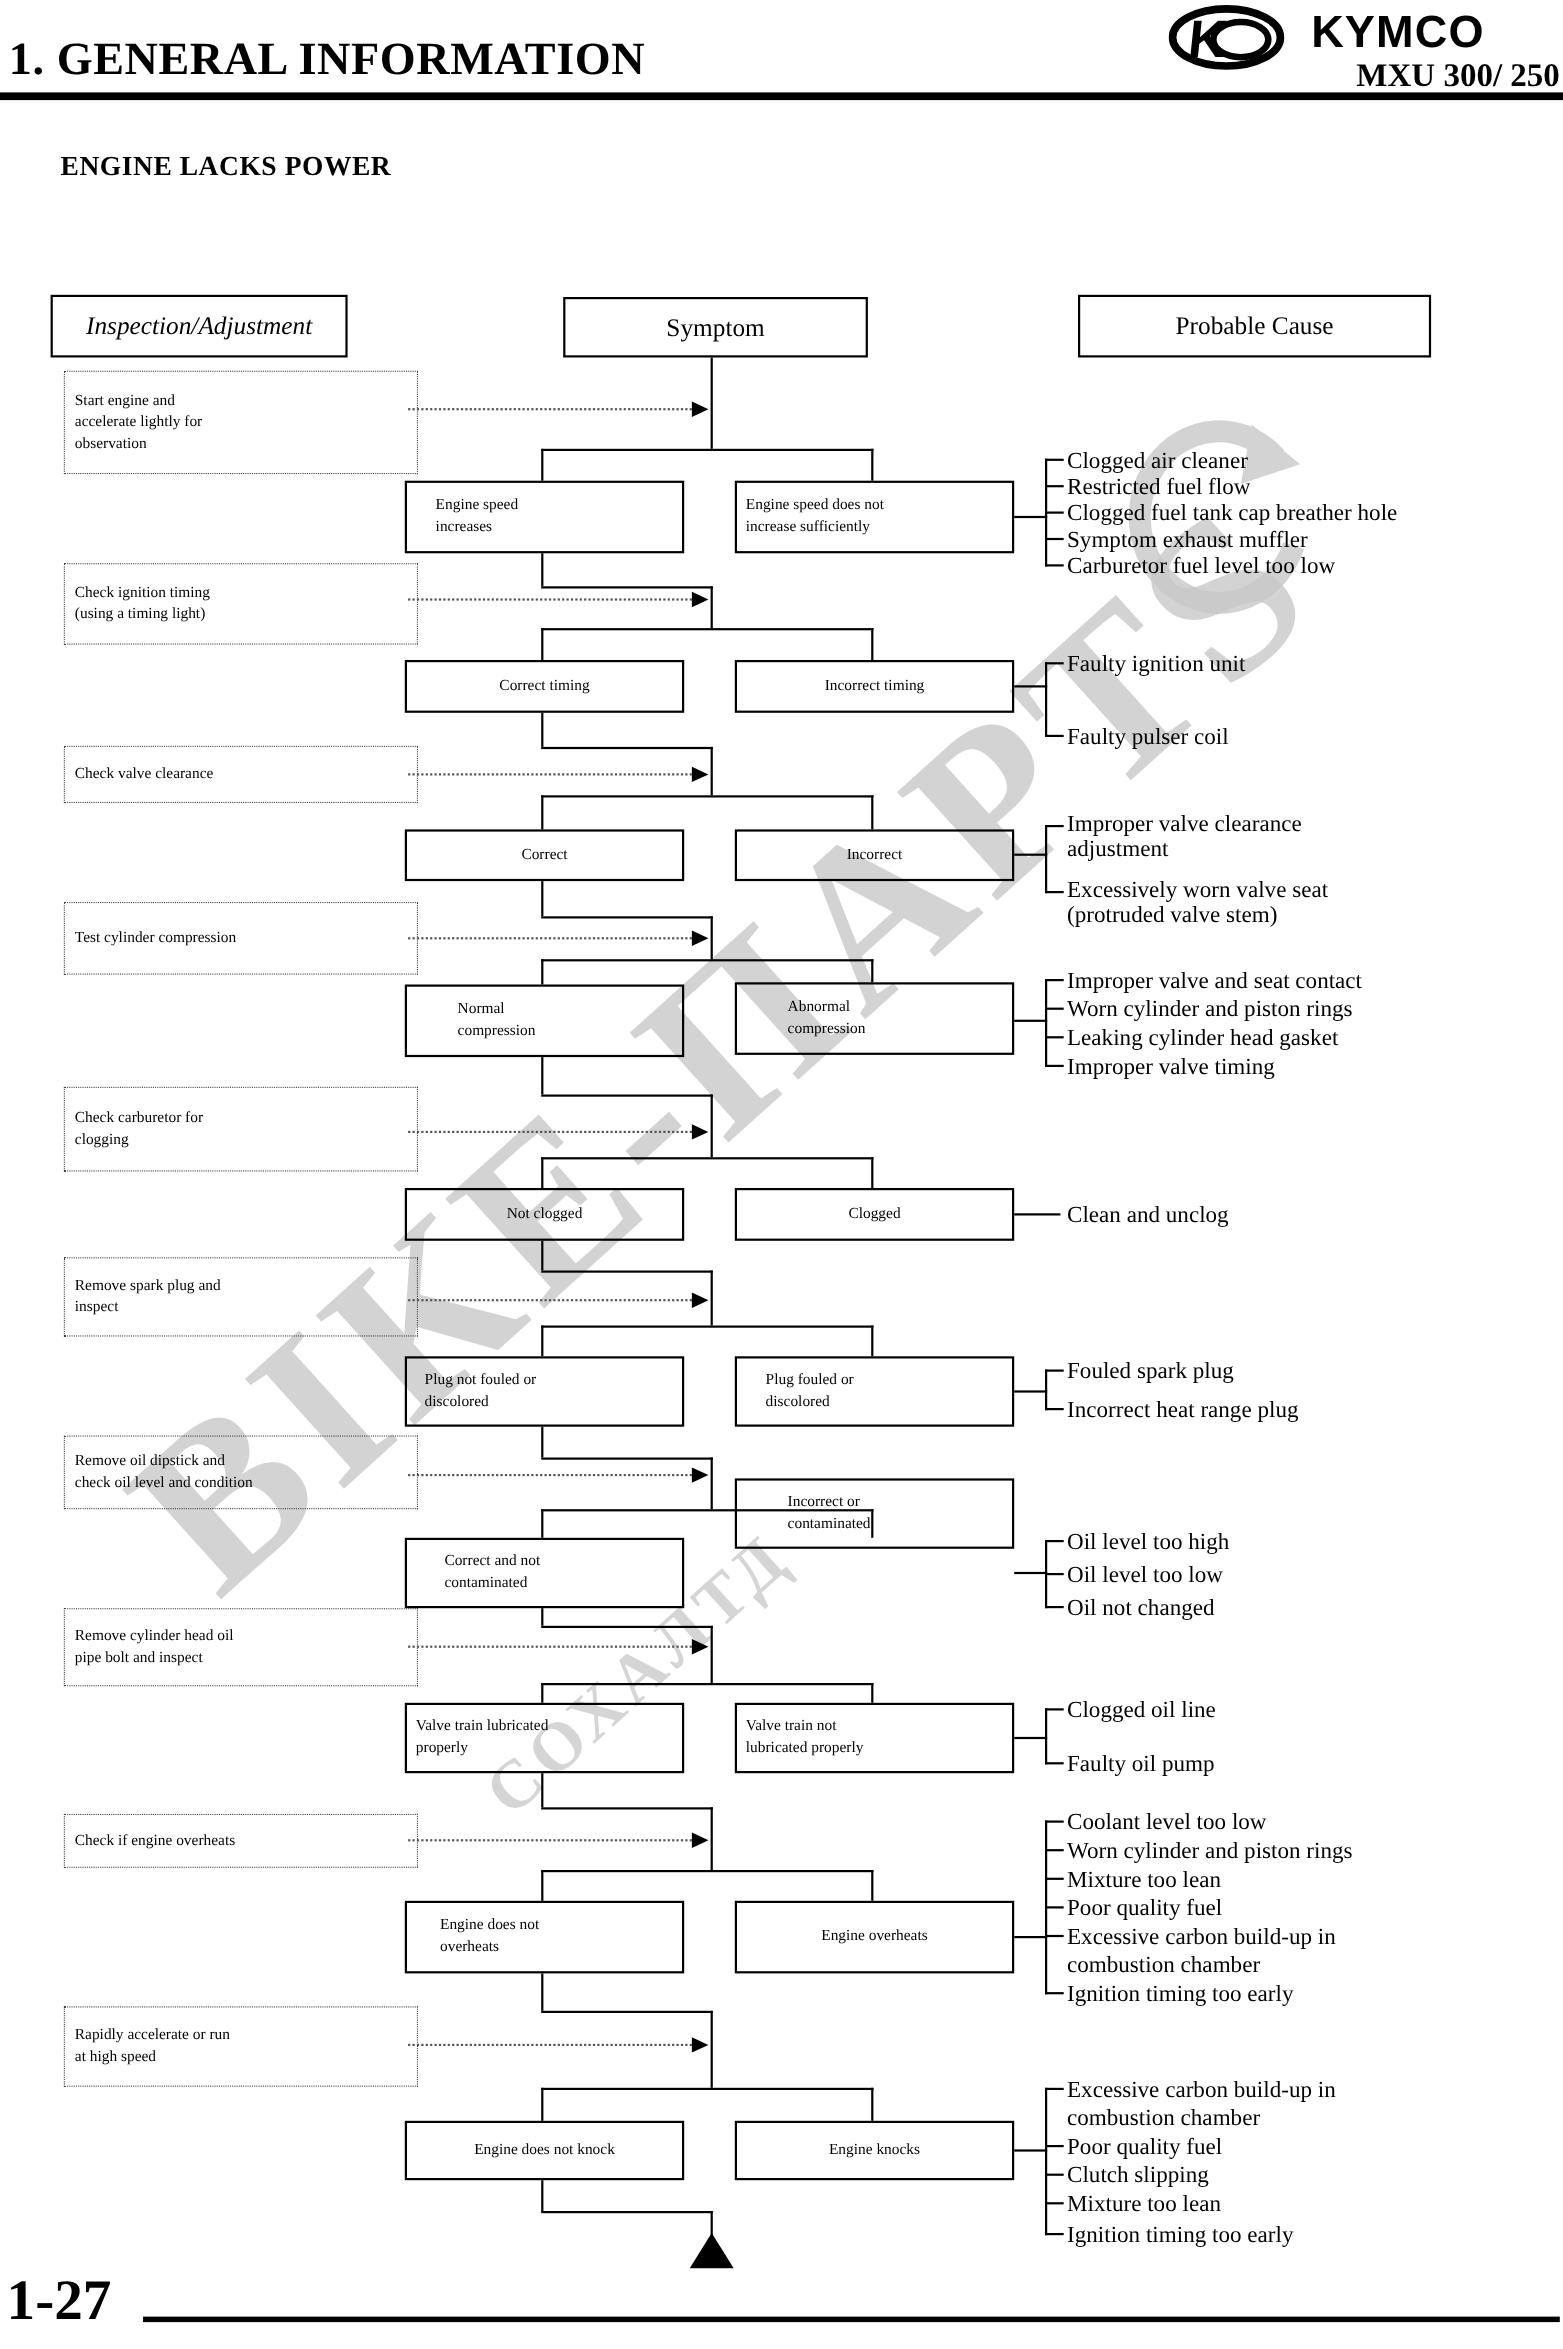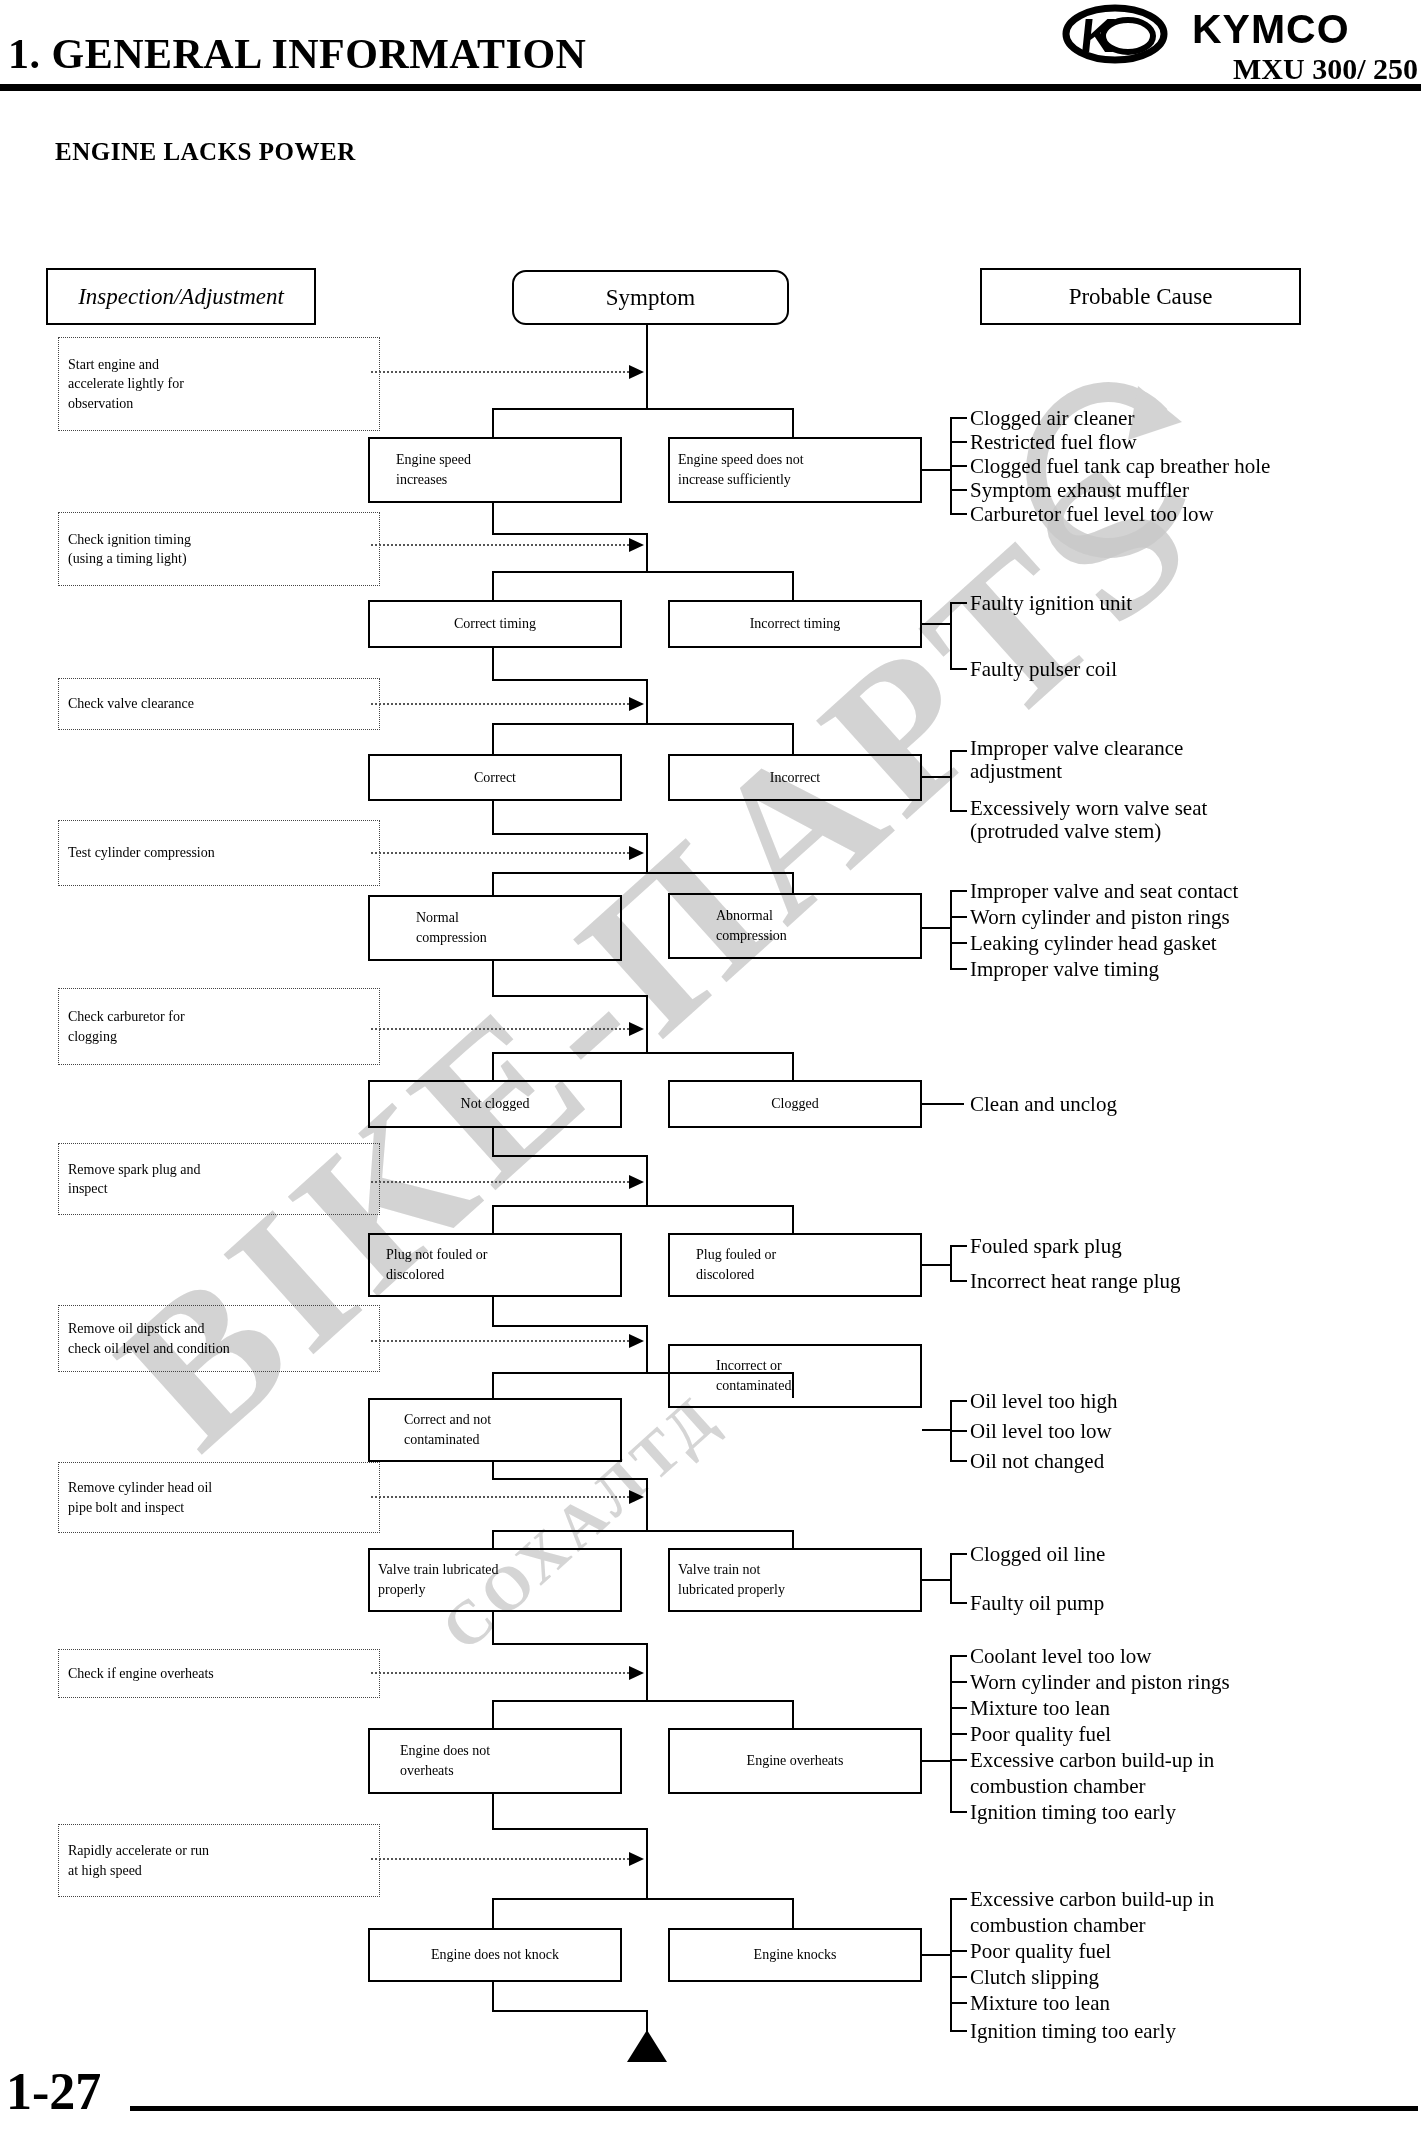--- a/index.html
+++ b/index.html
@@ -71,21 +71,21 @@
       <ellipse cx="66" cy="32" rx="25" ry="16" fill="none" stroke="#000" stroke-width="6"></ellipse>
       <text x="22" y="48" font-family="Liberation Sans, sans-serif" font-size="48" font-weight="bold" transform="skewX(-6)">K</text>
     </svg>
     <div class="brand">KYMCO</div>
     <div class="model">MXU 300/ 250</div>
     <div class="toprule"></div>
 
     <div class="sect">ENGINE LACKS POWER</div>
 
     <div class="hdr" style="left:46px;top:268px;width:270px;height:57px;font-style:italic;">Inspection/Adjustment</div>
-    <div class="hdr" style="left:512px;top:270px;width:277px;height:55px;border-radius:14px;">Symptom</div>
+    <div class="hdr" style="left:512px;top:270px;width:277px;height:55px;">Symptom</div>
     <div class="hdr" style="left:980px;top:268px;width:321px;height:57px;">Probable Cause</div>
 
     <div class="ib" style="top:337px;height:94px;">Start engine and
 accelerate lightly for
 observation</div>
     <div class="ib" style="top:512px;height:74px;">Check ignition timing
 (using a timing light)</div>
     <div class="ib" style="top:678px;height:52px;">Check valve clearance</div>
     <div class="ib" style="top:820px;height:66px;">Test cylinder compression</div>
     <div class="ib" style="top:988px;height:77px;">Check carburetor for

